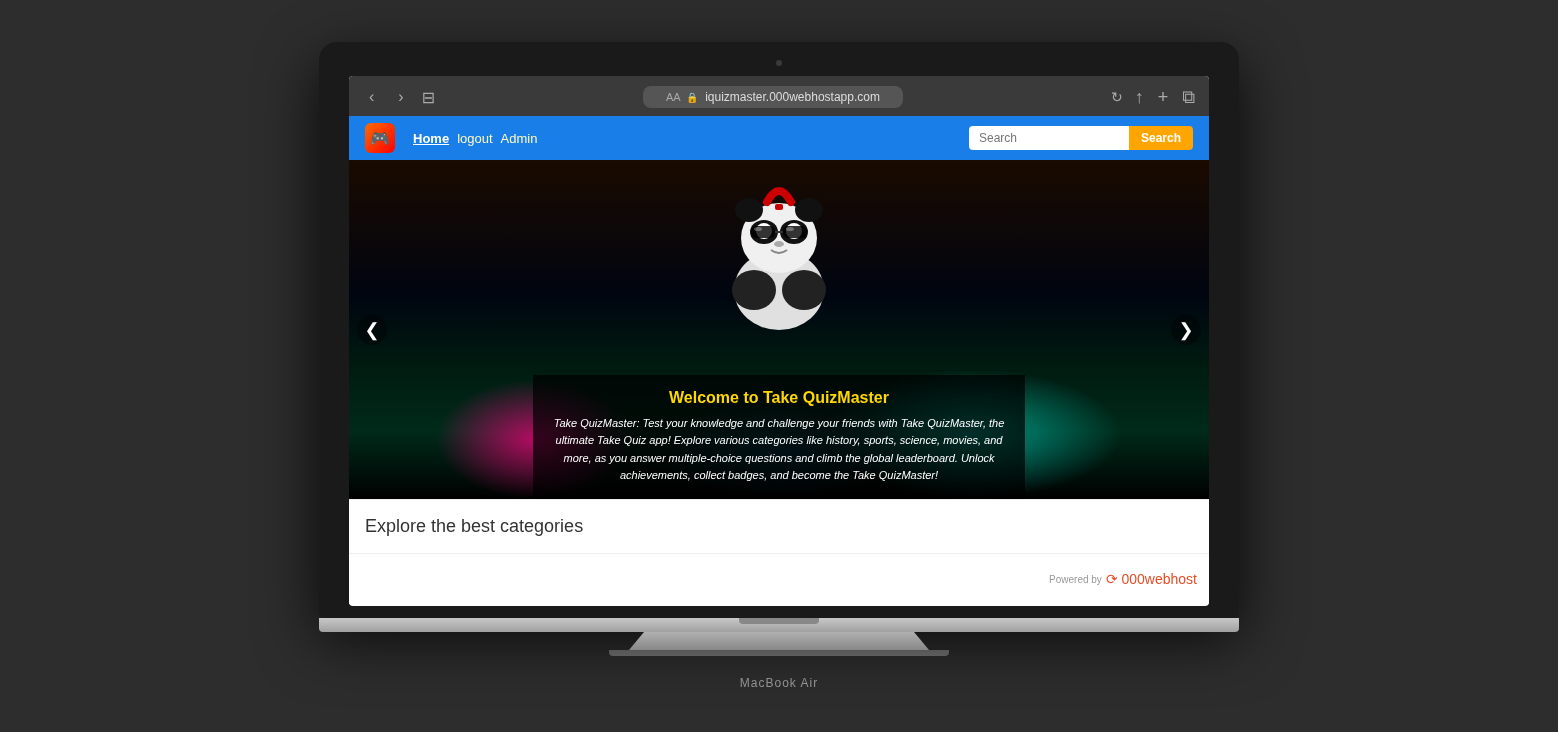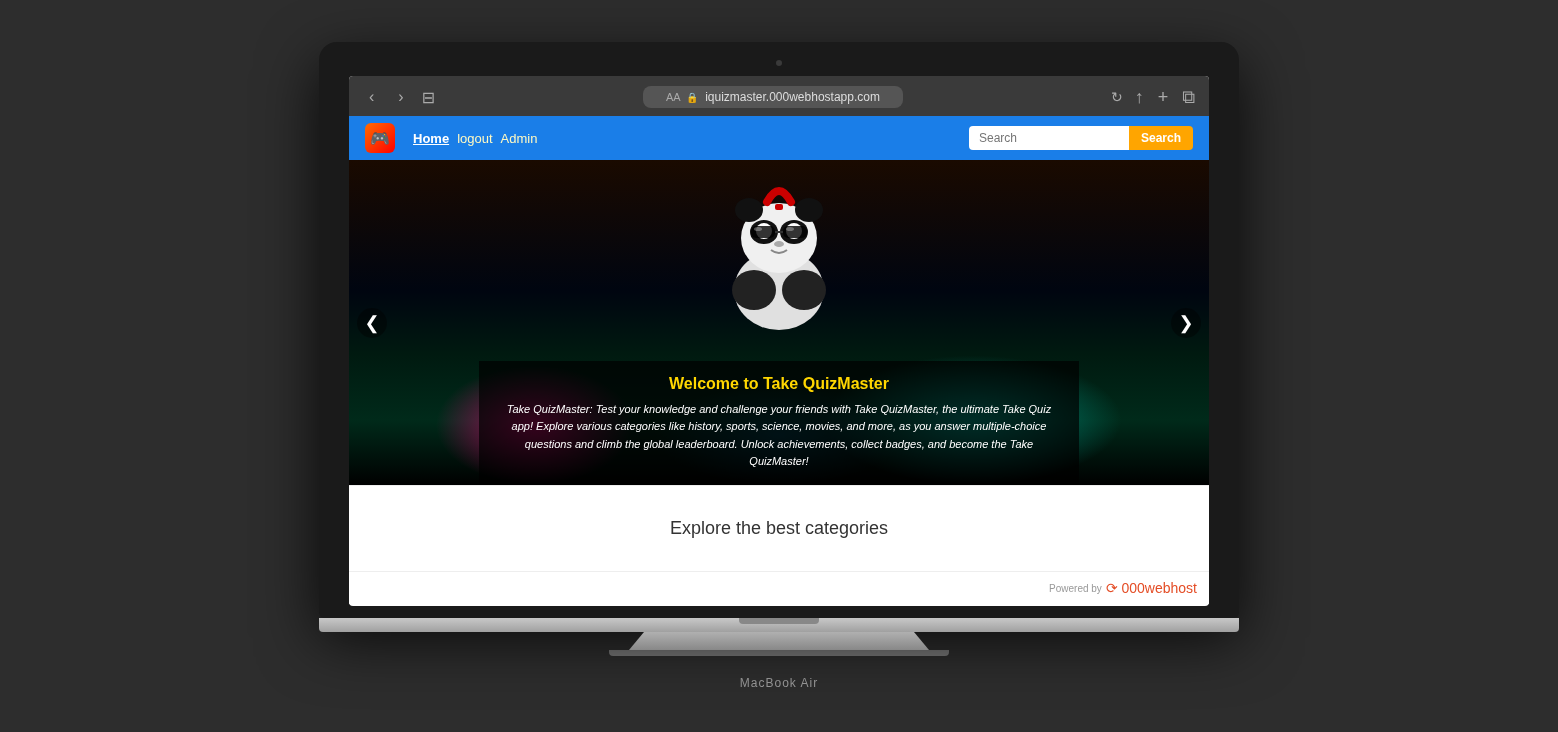--- a/index.html
+++ b/index.html
@@ -253,21 +253,21 @@
       width: 160px;
       height: 180px;
     }
 
     
     .hero-content {
       position: absolute;
       bottom: 0;
       left: 50%;
       transform: translateX(-50%);
-      width: 600px;
+      width: 492px;
       background: rgba(0,0,0,0.7);
       padding: 14px 20px;
       text-align: center;
     }
 
     .hero-title {
       color: #ffd700;
       font-size: 16px;
       font-weight: bold;
       margin-bottom: 8px;
@@ -296,39 +296,38 @@
       align-items: center;
       justify-content: center;
     }
 
     .slider-arrow.left { left: 8px; }
     .slider-arrow.right { right: 8px; }
 
     
     .categories-section {
       background: #fff;
-      padding: 32px;
-      text-align: center;
+      padding: 16px;
       flex-shrink: 0;
       border-top: 1px solid #eee;
     }
 
     .categories-title {
       font-size: 18px;
       color: #333;
       font-weight: 400;
     }
 
     
     .powered-by {
       background: #fff;
       display: flex;
       align-items: center;
       justify-content: flex-end;
-      padding: 8px 12px;
+      padding: 17px 12px;
       font-size: 10px;
       color: #999;
       border-top: 1px solid #eee;
       flex-shrink: 0;
     }
 
     .powered-logo {
       color: #e44d26;
       margin-left: 4px;
       font-size: 14px;

